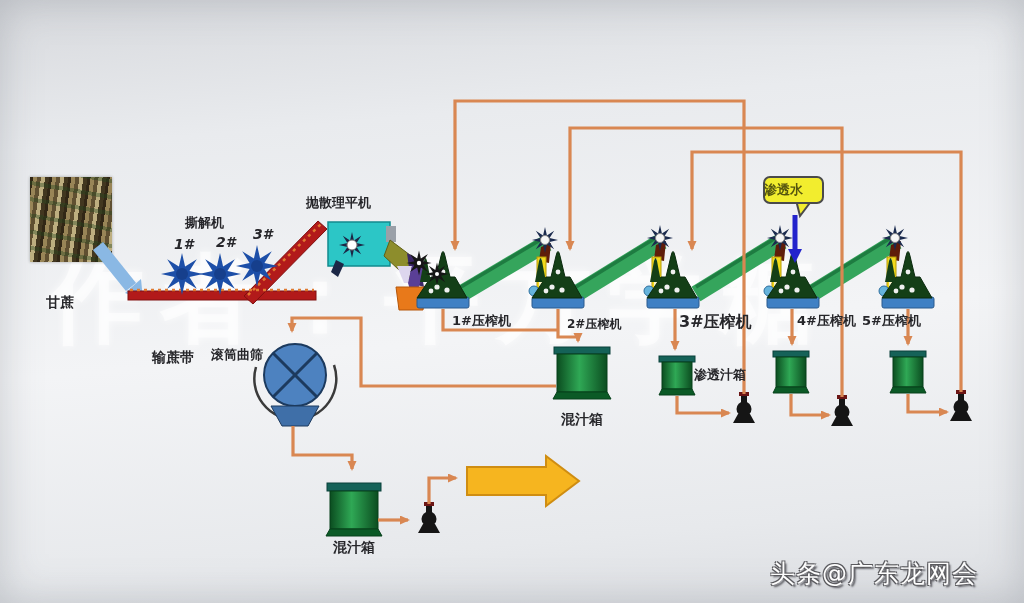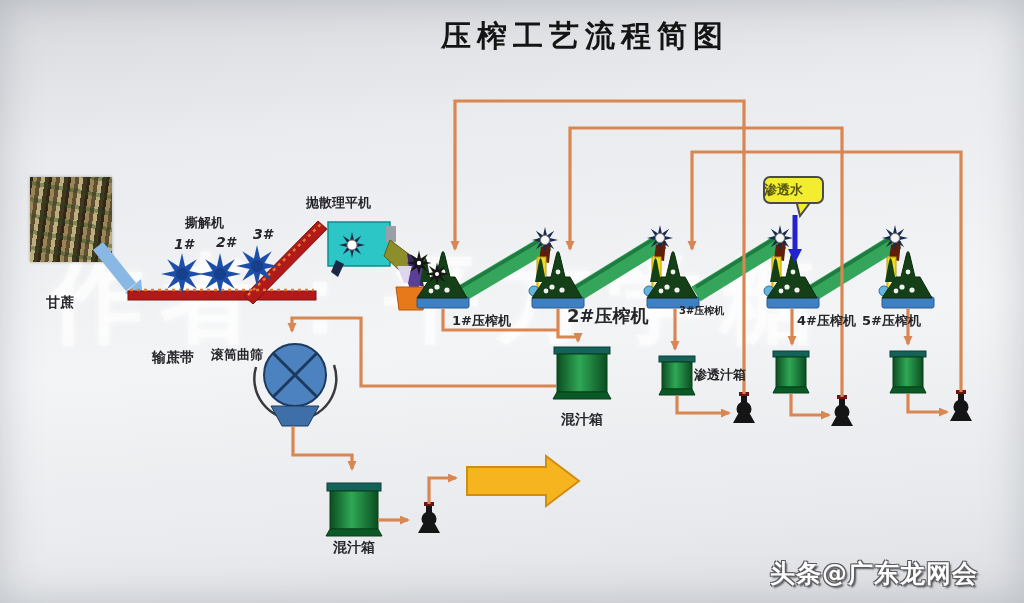--- a/index.html
+++ b/index.html
@@ -11,21 +11,21 @@
   }
   .lbl{position:absolute;color:#26262a;font-weight:700;white-space:nowrap;z-index:30;}
   .unit{font-style:italic;}
   #wm-center{
     position:absolute;left:48px;top:236px;z-index:5;
     font-size:96px;font-weight:700;letter-spacing:16px;white-space:nowrap;
     color:rgba(255,255,255,0.55);text-shadow:0 0 8px rgba(255,255,255,.7);
   }
   #wm-br{
     position:absolute;left:770px;top:557px;z-index:40;
-    font-size:25px;font-weight:700;letter-spacing:1px;color:#fdfdfd;white-space:nowrap;
+    font-size:25px;font-weight:400;letter-spacing:1px;color:#fdfdfd;white-space:nowrap;
     text-shadow:-1px -1px 0 #5a5a5e,1px -1px 0 #5a5a5e,-1px 1px 0 #5a5a5e,2px 2px 2px #4a4a50;
   }
   #title{
     position:absolute;left:400px;top:16px;width:370px;z-index:30;text-align:center;
     font-size:30px;font-weight:700;letter-spacing:6px;color:#141414;
   }
   #photo{
     position:absolute;left:30px;top:177px;width:82px;height:85px;z-index:10;
     background-color:#7a6a48;
     background-image:
@@ -273,34 +273,33 @@
       <rect x="764" y="177" width="59" height="26" rx="6" fill="#f2ed2e" stroke="#4a4a4a" stroke-width="2"></rect>
     </g>
     <g>
       <line x1="795" y1="215" x2="795" y2="251" stroke="#2323cc" stroke-width="5"></line>
       <polygon points="788,249 802,249 795,263" fill="#2323cc"></polygon>
     </g>
 
     <polygon points="467,467 546,467 546,456 579,481 546,506 546,495 467,495" fill="#f6b51f" stroke="#cf8d12" stroke-width="2"></polygon>
   </svg>
 
-  <div id="title" class="lbl">压榨工艺流程简图</div>
 
   <div class="lbl" style="left:46px;top:270px;font-size:14px;margin-top:24px;">甘蔗</div>
   <div class="lbl" style="left:152px;top:305px;font-size:14px;margin-top:44px;">输蔗带</div>
   <div class="lbl" style="left:185px;top:214px;font-size:13px;">撕解机</div>
   <div class="lbl unit" style="left:174px;top:236px;font-size:14px;">1#</div>
   <div class="lbl unit" style="left:216px;top:234px;font-size:14px;">2#</div>
   <div class="lbl unit" style="left:253px;top:226px;font-size:14px;">3#</div>
   <div class="lbl" style="left:306px;top:194px;font-size:13px;">抛散理平机</div>
   <div class="lbl" style="left:211px;top:346px;font-size:13px;">滚筒曲筛</div>
 
   <div class="lbl" style="left:452px;top:312px;font-size:13px;">1#压榨机</div>
-  <div class="lbl" style="left:567px;top:304px;font-size:18px;">2#压榨机</div>
-  <div class="lbl" style="left:679px;top:304px;font-size:10px;">3#压榨机</div>
+  <div class="lbl" style="left:567px;top:316px;font-size:12px;">2#压榨机</div>
+  <div class="lbl" style="left:679px;top:312px;font-size:16px;">3#压榨机</div>
   <div class="lbl" style="left:797px;top:312px;font-size:13px;">4#压榨机</div>
   <div class="lbl" style="left:862px;top:312px;font-size:13px;">5#压榨机</div>
 
   <div class="lbl" style="left:561px;top:411px;font-size:14px;">混汁箱</div>
   <div class="lbl" style="left:694px;top:366px;font-size:13px;">渗透汁箱</div>
   <div class="lbl" style="left:333px;top:539px;font-size:14px;">混汁箱</div>
 
   <div id="callout-text">渗透水</div>
 
   <div id="wm-br">头条@广东龙网会</div>

